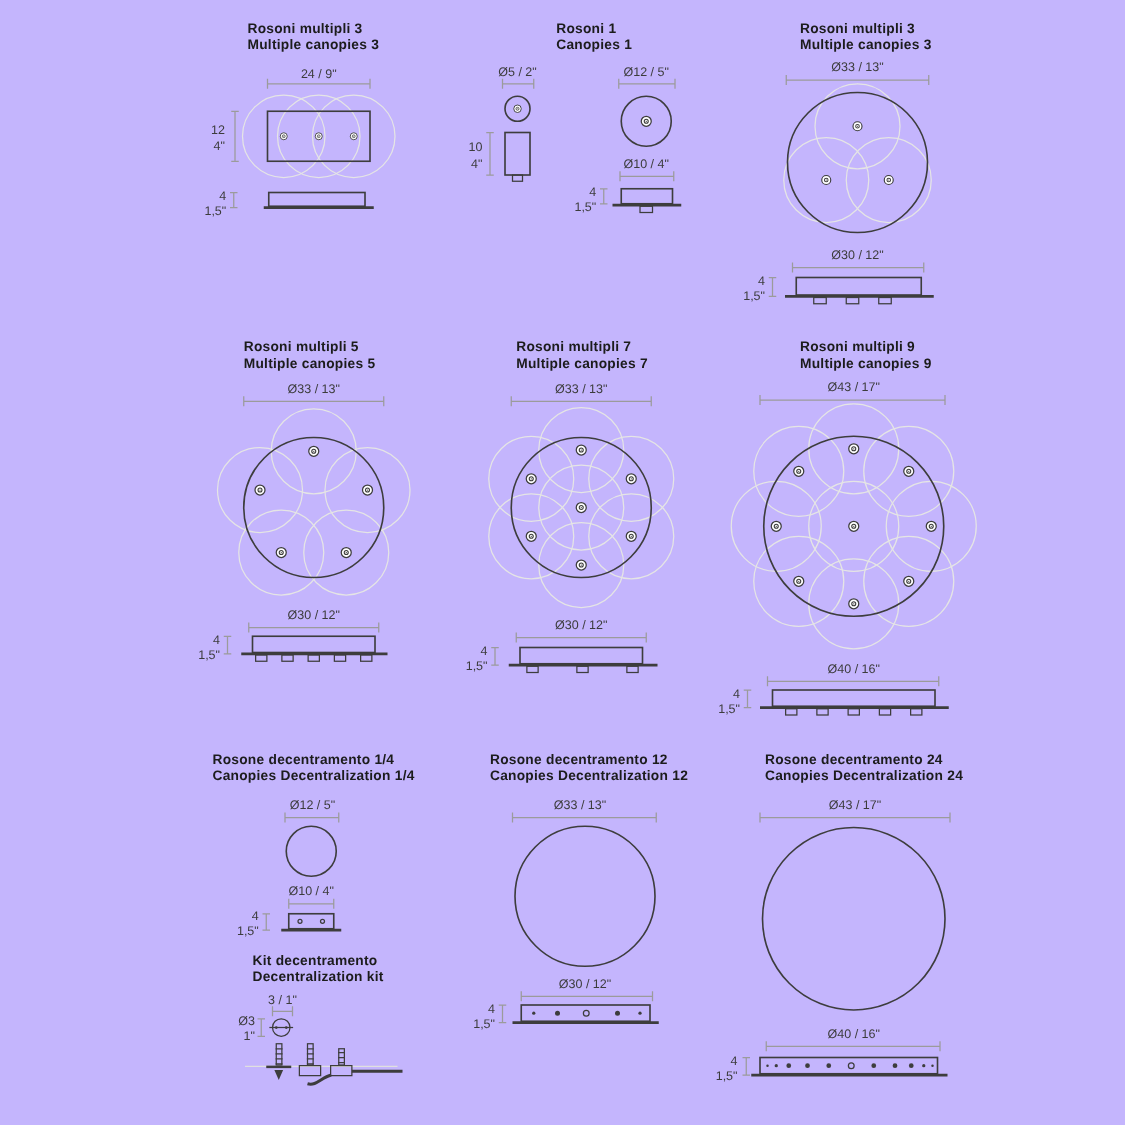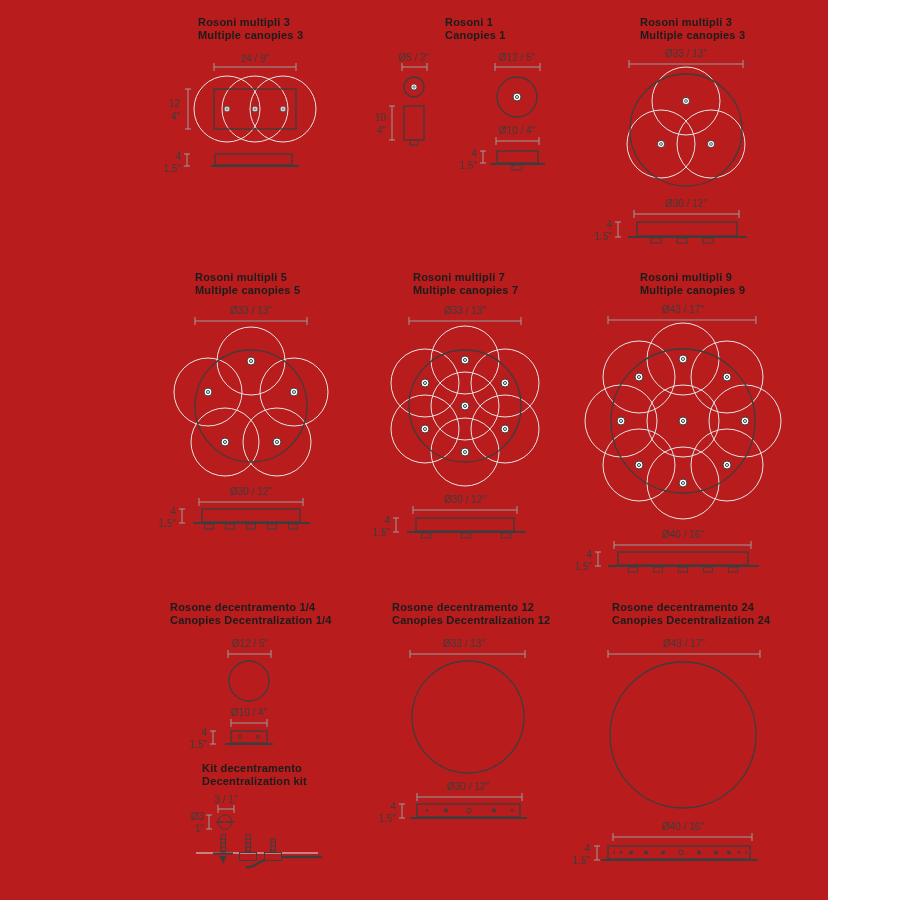--- a/index.html
+++ b/index.html
@@ -1,16 +1,16 @@
 <!DOCTYPE html>
 <html><head>
 <meta charset="utf-8">
 <style>
   html,body{margin:0;padding:0;background:#fff;}
-  .sheet{position:relative;width:828px;height:900px;background:#b91c1c;overflow:hidden;}
+  .sheet{position:relative;width:900px;height:900px;background:#c4b5fd;overflow:hidden;}
   svg{display:block;}
   svg text{font-family:"Liberation Sans",sans-serif;}
   .title{font-size:11px;font-weight:bold;fill:#1c1c1c;letter-spacing:.2px;}
   .dimtext{font-size:10px;fill:#3c3c3c;}
   .mid{text-anchor:middle;}
   .end{text-anchor:end;}
   .edge{fill:none;stroke:#3d3d3d;stroke-width:1.3;}
   .edge-thin{fill:none;stroke:#3d3d3d;stroke-width:1;}
   .base{stroke:#3d3d3d;stroke-width:2.2;fill:none;}
   .dimline{stroke:#9b9b9b;stroke-width:1;fill:none;}

